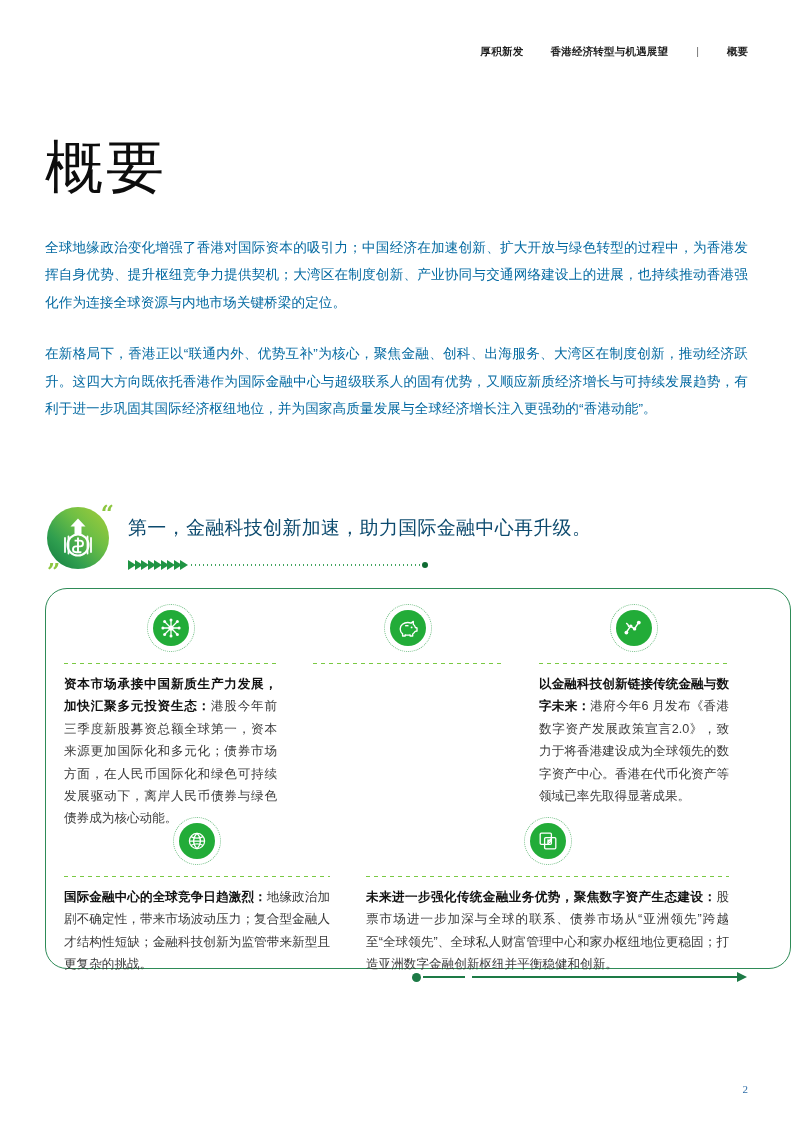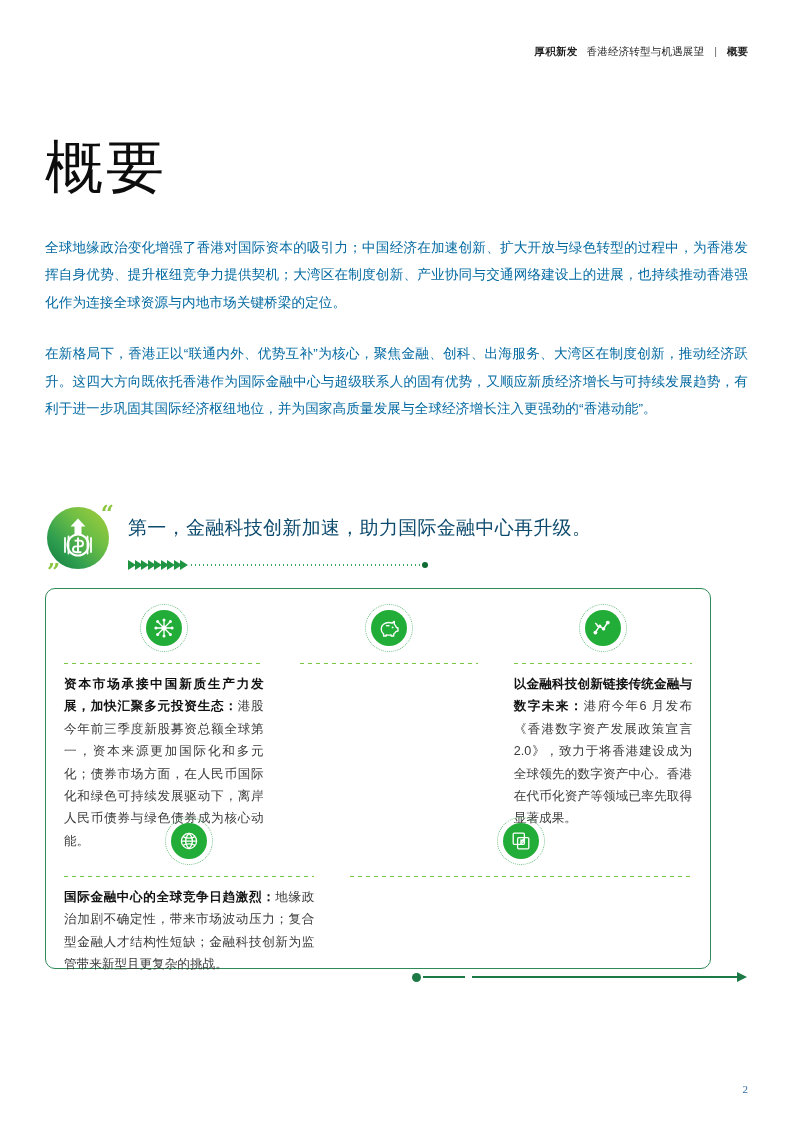--- a/index.html
+++ b/index.html
@@ -16,32 +16,32 @@
     overflow: hidden;
   }
 
   
   .page-header {
     position: absolute;
     top: 46px;
     right: 45px;
     display: flex;
     align-items: baseline;
-    gap: 9px;
+    gap: 27px;
     font-size: 10.5px;
     line-height: 1;
     white-space: nowrap;
   }
   .hdr-brand {
     font-weight: bold;
     color: #1f1f1f;
     letter-spacing: .3px;
   }
   .hdr-title {
-    font-weight: normal;
+    font-weight: bold;
     color: #1f1f1f;
     letter-spacing: .2px;
   }
   .hdr-sep { color: #6a6a6a; font-weight: normal; margin: 0 1px; }
   .hdr-section { font-weight: bold; color: #1f1f1f; }
 
   
   .page-title {
     position: absolute;
     top: 97px;
@@ -144,24 +144,24 @@
     border-radius: 50%;
     background: #0f6b33;
     margin-left: 1px;
   }
 
   
   .card-box {
     position: absolute;
     left: 45px;
     top: 588px;
-    width: 666px;
+    width: 746px;
     height: 381px;
     border: 1.3px solid #2e8b57;
-    border-radius: 10px;
+    border-radius: 22px;
     box-sizing: border-box;
   }
 
   .cards-top {
     position: absolute;
     left: 0; top: 0;
     width: 100%;
     display: flex;
   }
   .cards-bottom {
@@ -432,20 +432,21 @@
               <g fill="none" stroke="#ffffff" stroke-width="1.3">
                 <rect x="3.2" y="3.2" width="11.2" height="11.2" rx="1.1"></rect>
                 <rect x="7.6" y="7.6" width="11.2" height="11.2" rx="1.1"></rect>
                 <path d="M10.1 12.6l4.2-3.9M10.1 10.2l4.2-.1M10.3 14.3l3.9-3.3"></path>
               </g>
             </svg>
           </div>
         </div>
       </div>
       <div class="dash-sep"></div>
+      <div class="card-text"><b>未来进一步强化传统金融业务优势，聚焦数字资产生态建设：</b><span>股票市场进一步加深与全球的联系、债券市场从“亚洲领先”跨越至“全球领先”、全球私人财富管理中心和家办枢纽地位更稳固；打造亚洲数字金融创新枢纽并平衡稳健和创新。</span></div>
     </div>
 
   </div>
 </div>
 
 <div class="bottom-arrow">
   <span class="ba-dot"></span>
   <span class="ba-seg"></span>
   <span class="ba-long"></span>
   <span class="ba-head"></span>

